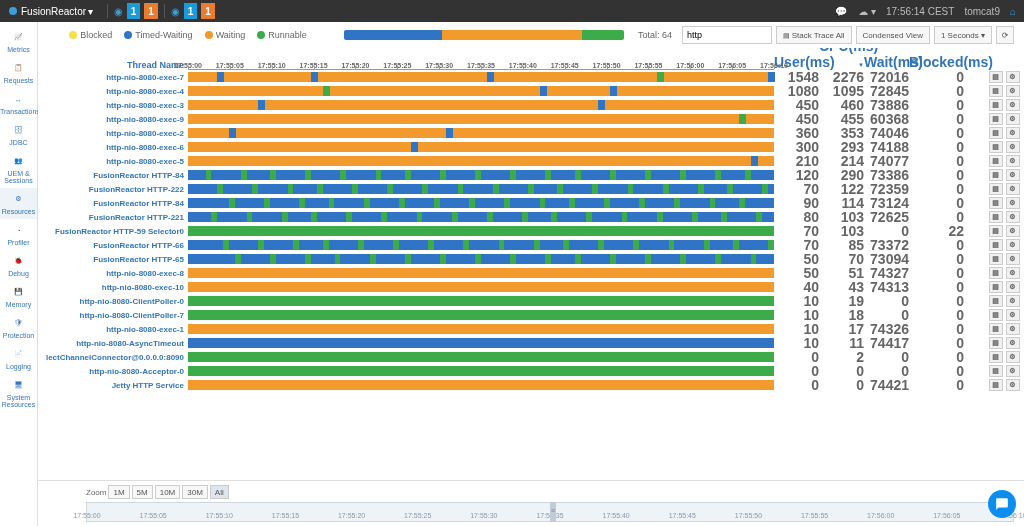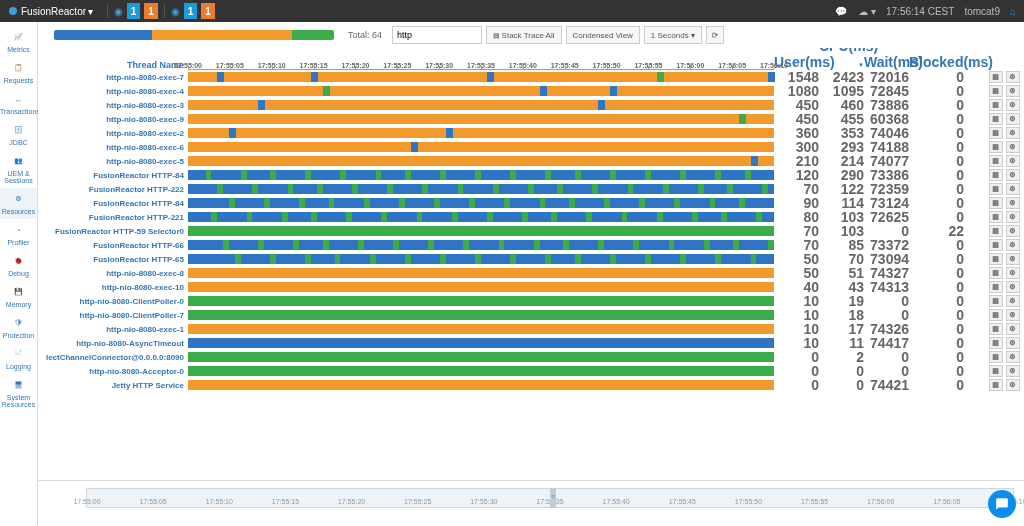--- a/index.html
+++ b/index.html
@@ -148,20 +148,26 @@
       <div>Logging</div>
     </div>
     <div class="item">
       <div class="ic">🖥</div>
       <div>System Resources</div>
     </div>
   </div>
 
 <div class="main">
   <div class="header">
+    <div class="legend" id="legend">
+        <span><span class="dot" style="background:#f1e24b"></span>Blocked</span>
+        <span><span class="dot" style="background:#2f74c5"></span>Timed-Waiting</span>
+        <span><span class="dot" style="background:#f29b2c"></span>Waiting</span>
+        <span><span class="dot" style="background:#3cab4a"></span>Runnable</span>
+      </div>
     <div class="totbar" id="totbar">
         <div style="background: rgb(47, 116, 197); width: 35%;"></div>
         <div style="background: rgb(242, 155, 44); width: 50%;"></div>
         <div style="background: rgb(60, 171, 74); width: 15%;"></div>
       </div>
     <span class="totlbl">Total: 64</span>
     <div class="ctrls">
       <input value="http" style="">
       <button><span style="font-size:7px">▤ </span><span>Stack Trace All</span></button>
       <button>Condensed View</button>
@@ -463,21 +469,21 @@
       </div>
     <div class="stats" id="stats">
       <div class="hdr">
         <div class="c1">User(ms)</div>
         <div class="c2 sort">CPU(ms)</div>
         <div class="c3">Wait(ms)</div>
         <div class="c4">Blocked(ms)</div>
       </div>
     <div class="row">
           <div class="c1">1548</div>
-          <div class="c2">2423</div>
+          <div class="c2">2276</div>
           <div class="c3">72016</div>
           <div class="c4">0</div>
         </div>
         <div class="row">
           <div class="c1">1080</div>
           <div class="c2">1095</div>
           <div class="c3">72845</div>
           <div class="c4">0</div>
         </div>
         <div class="row">
@@ -698,20 +704,28 @@
           <div class="actbtn">⚙</div>
         </div>
         <div class="row">
           <div class="actbtn">▤</div>
           <div class="actbtn">⚙</div>
         </div>
       </div>
   </div>
 
   <div class="footer">
+    <div class="zoombtns" id="zoombtns">
+      <span>Zoom</span>
+    <button>1M</button>
+        <button>5M</button>
+        <button>10M</button>
+        <button>30M</button>
+        <button class="active">All</button>
+      </div>
     <div class="navstrip" id="navstrip">
         <span class="tick" style="left: 0%;">17:55:00</span>
         <span class="tick" style="left: 7.14286%;">17:55:05</span>
         <span class="tick" style="left: 14.2857%;">17:55:10</span>
         <span class="tick" style="left: 21.4286%;">17:55:15</span>
         <span class="tick" style="left: 28.5714%;">17:55:20</span>
         <span class="tick" style="left: 35.7143%;">17:55:25</span>
         <span class="tick" style="left: 42.8571%;">17:55:30</span>
         <span class="tick" style="left: 50%;">17:55:35</span>
         <span class="tick" style="left: 57.1429%;">17:55:40</span>

